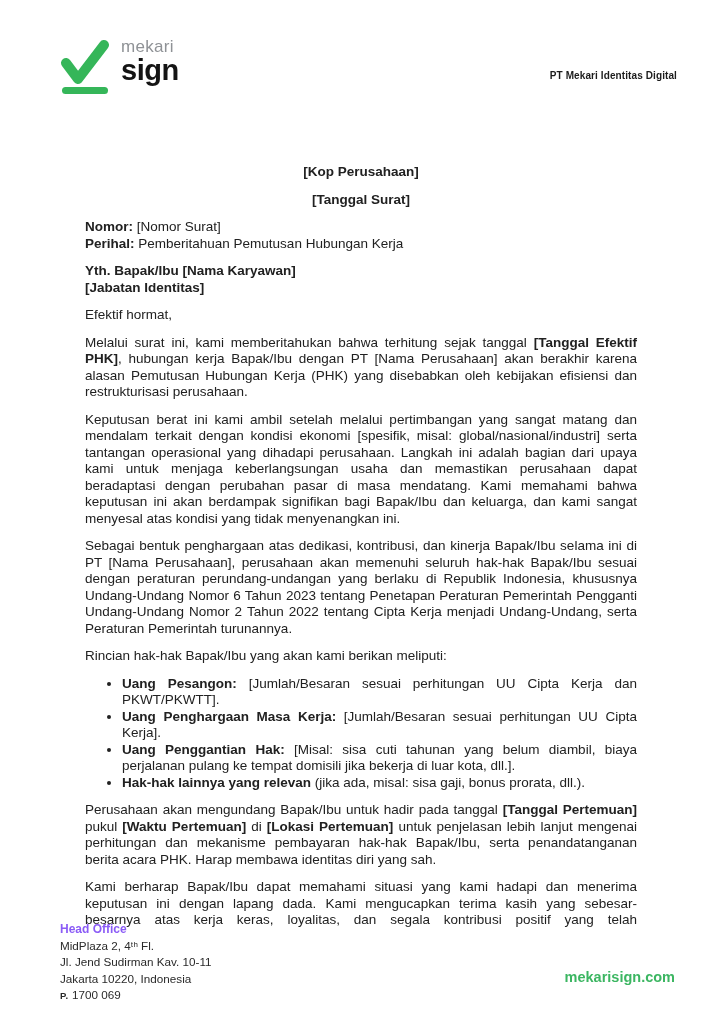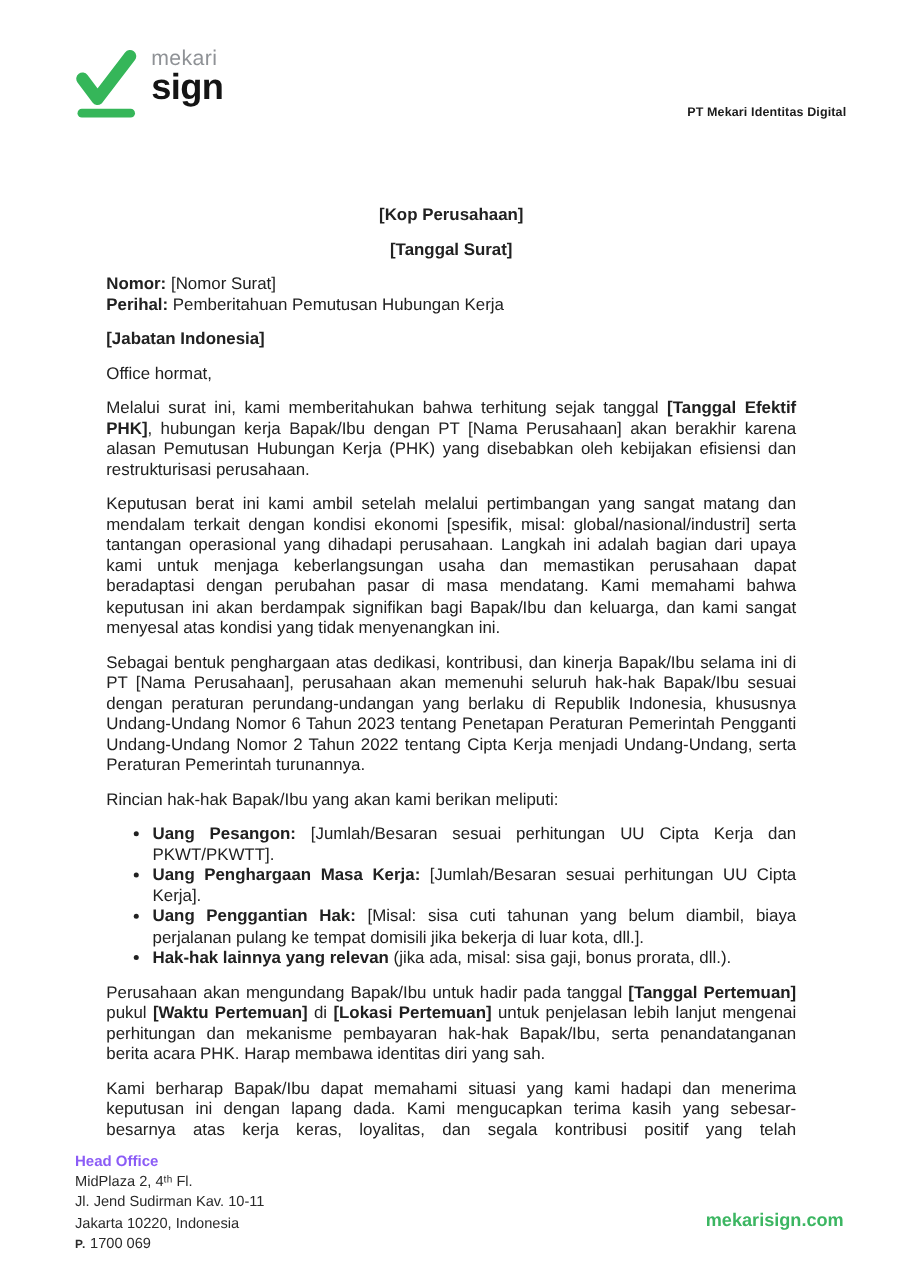--- a/index.html
+++ b/index.html
@@ -11,21 +11,21 @@
     background: #ffffff;
     font-family: "Liberation Sans", sans-serif;
     color: #222222;
     overflow: hidden;
   }
 
   
   header {
     display: flex;
     justify-content: space-between;
-    align-items: flex-end;
+    align-items: center;
     padding: 38px 48px 0 60px;
     height: 96px;
   }
   .logo { display: flex; align-items: flex-start; }
   .logo svg { display: block; }
   .logo-text { margin-left: 11px; }
   .logo-top {
     font-size: 17px;
     font-weight: 500;
     color: #8f9296;
@@ -112,24 +112,25 @@
   <main>
     <div class="kop">[Kop Perusahaan]</div>
     <div class="date">[Tanggal Surat]</div>
 
     <div class="meta">
       <div><b>Nomor:</b><span> [Nomor Surat]</span></div>
       <div><b>Perihal:</b><span> Pemberitahuan Pemutusan Hubungan Kerja</span></div>
     </div>
 
     <div class="recipient">
-      <div>[Jabatan Indonesia]</div>
+      <div>Yth. Bapak/Ibu [Nama Karyawan]</div>
+      <div>[Jabatan Identitas]</div>
     </div>
 
-    <p>Office hormat,</p>
+    <p>Efektif hormat,</p>
 
     <p class="just"><span>Melalui surat ini, kami memberitahukan bahwa terhitung sejak tanggal </span><b>[Tanggal Efektif PHK]</b><span>, hubungan kerja Bapak/Ibu dengan PT [Nama Perusahaan] akan berakhir karena alasan Pemutusan Hubungan Kerja (PHK) yang disebabkan oleh kebijakan efisiensi dan restrukturisasi perusahaan.</span></p>
     <p class="just"><span>Keputusan berat ini kami ambil setelah melalui pertimbangan yang sangat matang dan mendalam terkait dengan kondisi ekonomi [spesifik, misal: global/nasional/industri] serta tantangan operasional yang dihadapi perusahaan. Langkah ini adalah bagian dari upaya kami untuk menjaga keberlangsungan usaha dan memastikan perusahaan dapat beradaptasi dengan perubahan pasar di masa mendatang. Kami memahami bahwa keputusan ini akan berdampak signifikan bagi Bapak/Ibu dan keluarga, dan kami sangat menyesal atas kondisi yang tidak menyenangkan ini.</span></p>
     <p class="just"><span>Sebagai bentuk penghargaan atas dedikasi, kontribusi, dan kinerja Bapak/Ibu selama ini di PT [Nama Perusahaan], perusahaan akan memenuhi seluruh hak-hak Bapak/Ibu sesuai dengan peraturan perundang-undangan yang berlaku di Republik Indonesia, khususnya Undang-Undang Nomor 6 Tahun 2023 tentang Penetapan Peraturan Pemerintah Pengganti Undang-Undang Nomor 2 Tahun 2022 tentang Cipta Kerja menjadi Undang-Undang, serta Peraturan Pemerintah turunannya.</span></p>
 
     <p>Rincian hak-hak Bapak/Ibu yang akan kami berikan meliputi:</p>
 
     <ul>
       <li class="just"><b>Uang Pesangon:</b><span> [Jumlah/Besaran sesuai perhitungan UU Cipta Kerja dan PKWT/PKWTT].</span></li>
       <li class="just"><b>Uang Penghargaan Masa Kerja:</b><span> [Jumlah/Besaran sesuai perhitungan UU Cipta Kerja].</span></li>

